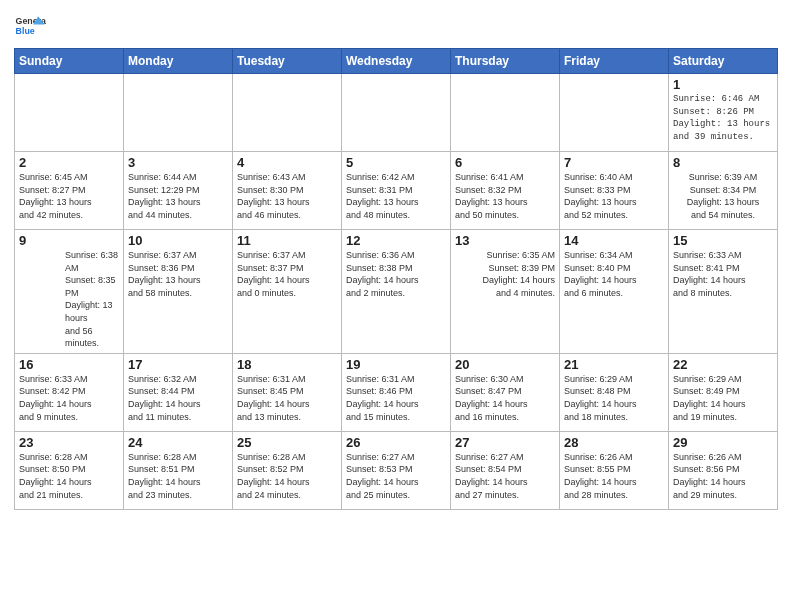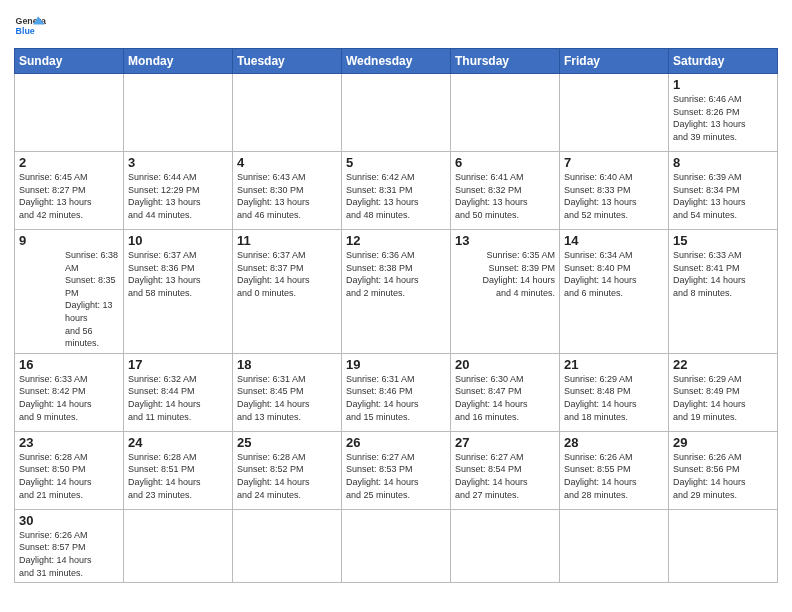--- a/index.html
+++ b/index.html
@@ -121,21 +121,21 @@
     <tbody id="cal-body">
     <tr>
           <td class="empty-cell"></td>
           <td class="empty-cell"></td>
           <td class="empty-cell"></td>
           <td class="empty-cell"></td>
           <td class="empty-cell"></td>
           <td class="empty-cell"></td>
           <td>
             <span class="day-num">1</span>
-            <div class="day-info" style="white-space: pre-line;">Sunrise: 6:46 AM
+            <div class="day-info" style="white-space: pre-line; font-family: Liberation Mono, monospace;">Sunrise: 6:46 AM
 Sunset: 8:26 PM
 Daylight: 13 hours
 and 39 minutes.</div>
           </td>
         </tr>
         <tr>
           <td>
             <span class="day-num">2</span>
             <div class="day-info" style="white-space: pre-line;">Sunrise: 6:45 AM
 Sunset: 8:27 PM
@@ -172,21 +172,21 @@
           </td>
           <td>
             <span class="day-num">7</span>
             <div class="day-info" style="white-space: pre-line;">Sunrise: 6:40 AM
 Sunset: 8:33 PM
 Daylight: 13 hours
 and 52 minutes.</div>
           </td>
           <td>
             <span class="day-num">8</span>
-            <div class="day-info" style="white-space: pre-line;">Sunrise: 6:39 AM
+            <div class="day-info" style="white-space: pre-line; text-align: center;">Sunrise: 6:39 AM
 Sunset: 8:34 PM
 Daylight: 13 hours
 and 54 minutes.</div>
           </td>
         </tr>
         <tr>
           <td>
             <span class="day-num">9</span>
             <div class="day-info" style="white-space: pre-line; margin-left: 46px;">Sunrise: 6:38 AM
 Sunset: 8:35 PM
@@ -330,31 +330,16 @@
 Daylight: 14 hours
 and 28 minutes.</div>
           </td>
           <td>
             <span class="day-num">29</span>
             <div class="day-info" style="white-space: pre-line;">Sunrise: 6:26 AM
 Sunset: 8:56 PM
 Daylight: 14 hours
 and 29 minutes.</div>
           </td>
-        </tr>
-        <tr class="last-row">
-          <td>
-            <span class="day-num">30</span>
-            <div class="day-info" style="white-space: pre-line;">Sunrise: 6:26 AM
-Sunset: 8:57 PM
-Daylight: 14 hours
-and 31 minutes.</div>
-          </td>
-          <td class="empty-cell"></td>
-          <td class="empty-cell"></td>
-          <td class="empty-cell"></td>
-          <td class="empty-cell"></td>
-          <td class="empty-cell"></td>
-          <td class="empty-cell"></td>
         </tr>
       </tbody>
   </table>
 </div>
 
 </body></html>

